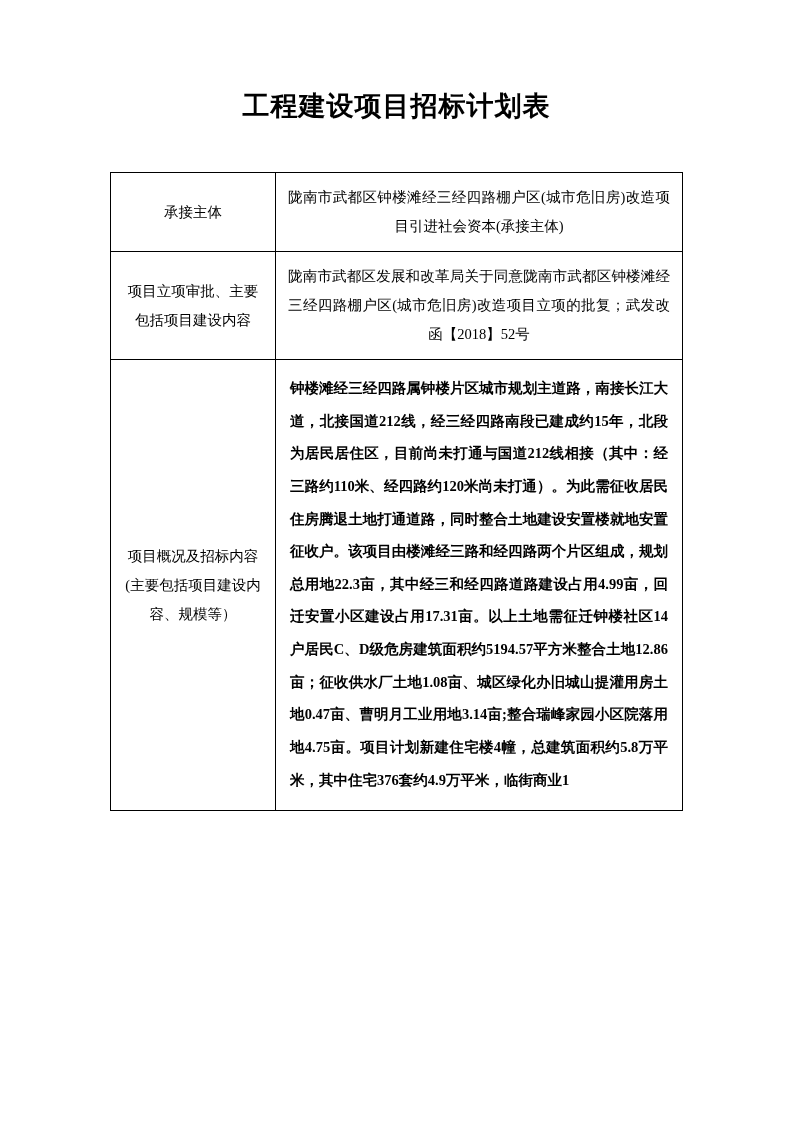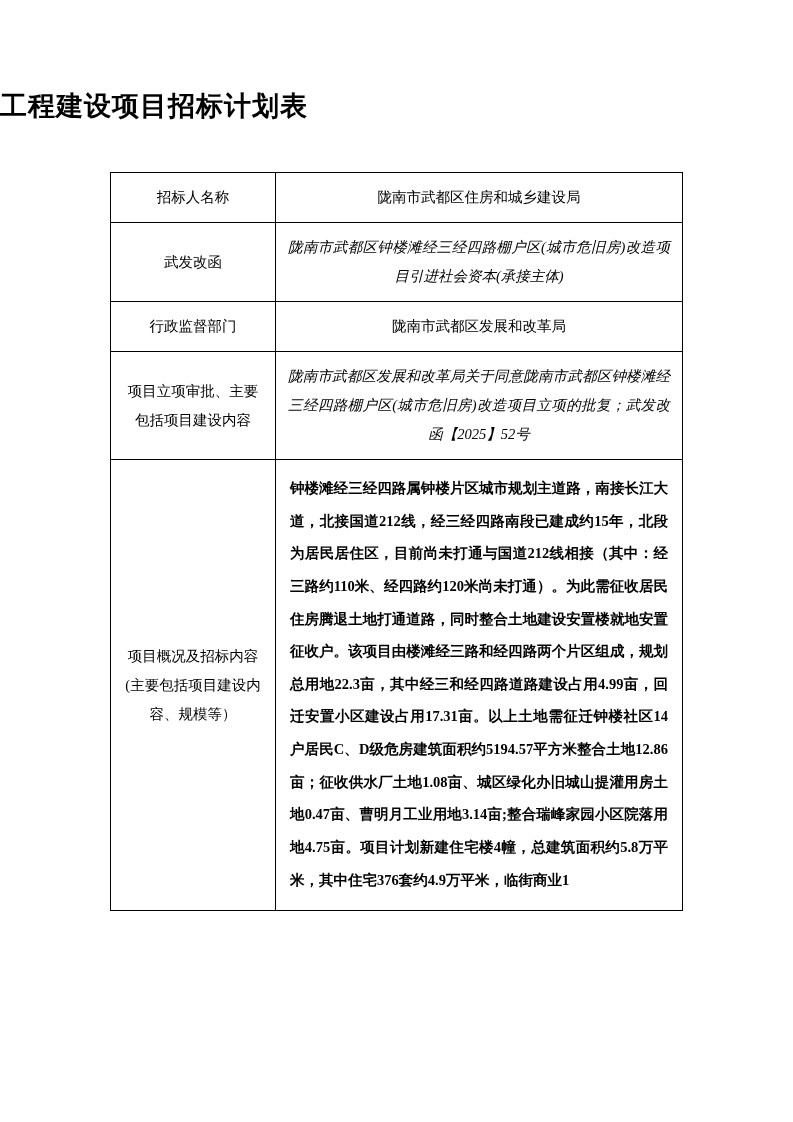--- a/index.html
+++ b/index.html
@@ -16,20 +16,21 @@
   }
   .page {
     position: relative;
     width: 793px;
     height: 1122px;
     box-sizing: border-box;
     padding: 0;
     background: #ffffff;
   }
   .doc-title {
+    text-align: center;
     font-size: 27px;
     font-weight: bold;
     letter-spacing: 1px;
     margin-top: 88px;
     margin-bottom: 0;
     font-family: "Liberation Serif", "DejaVu Serif", serif;
   }
   .table-wrap {
     margin-top: 48px;
     padding-left: 110px;
@@ -53,55 +54,46 @@
     font-size: 14.5px;
     line-height: 1.9;
     padding: 10px 8px;
   }
   td.value-cell {
     text-align: center;
   }
   td.value-cell.justify {
     text-align: justify;
     text-align-last: center;
-    font-style: italic;
   }
   td.value-cell.body-text {
     text-align: justify;
     text-align-last: left;
     line-height: 2.25;
     padding: 12px 14px 14px 14px;
     font-weight: bold;
   }
 </style>
 </head>
 <body>
 
 <div class="page">
 
   <h1 class="doc-title">工程建设项目招标计划表</h1>
 
   <div class="table-wrap">
     <table class="plan-table">
       <tbody>
         <tr>
-          <td class="label-cell">招标人名称</td>
-          <td class="value-cell">陇南市武都区住房和城乡建设局</td>
-        </tr>
-        <tr>
-          <td class="label-cell">武发改函</td>
+          <td class="label-cell">承接主体</td>
           <td class="value-cell justify">陇南市武都区钟楼滩经三经四路棚户区(城市危旧房)改造项目引进社会资本(承接主体)</td>
         </tr>
         <tr>
-          <td class="label-cell">行政监督部门</td>
-          <td class="value-cell">陇南市武都区发展和改革局</td>
-        </tr>
-        <tr>
           <td class="label-cell">项目立项审批、主要包括项目建设内容</td>
-          <td class="value-cell justify">陇南市武都区发展和改革局关于同意陇南市武都区钟楼滩经三经四路棚户区(城市危旧房)改造项目立项的批复；武发改函【2025】52号</td>
+          <td class="value-cell justify">陇南市武都区发展和改革局关于同意陇南市武都区钟楼滩经三经四路棚户区(城市危旧房)改造项目立项的批复；武发改函【2018】52号</td>
         </tr>
         <tr>
           <td class="label-cell">项目概况及招标内容(主要包括项目建设内容、规模等）</td>
           <td class="value-cell body-text">钟楼滩经三经四路属钟楼片区城市规划主道路，南接长江大道，北接国道212线，经三经四路南段已建成约15年，北段为居民居住区，目前尚未打通与国道212线相接（其中：经三路约110米、经四路约120米尚未打通）。为此需征收居民住房腾退土地打通道路，同时整合土地建设安置楼就地安置征收户。该项目由楼滩经三路和经四路两个片区组成，规划总用地22.3亩，其中经三和经四路道路建设占用4.99亩，回迁安置小区建设占用17.31亩。以上土地需征迁钟楼社区14户居民C、D级危房建筑面积约5194.57平方米整合土地12.86亩；征收供水厂土地1.08亩、城区绿化办旧城山提灌用房土地0.47亩、曹明月工业用地3.14亩;整合瑞峰家园小区院落用地4.75亩。项目计划新建住宅楼4幢，总建筑面积约5.8万平米，其中住宅376套约4.9万平米，临街商业1</td>
         </tr>
       </tbody>
     </table>
   </div>
 
 </div>

